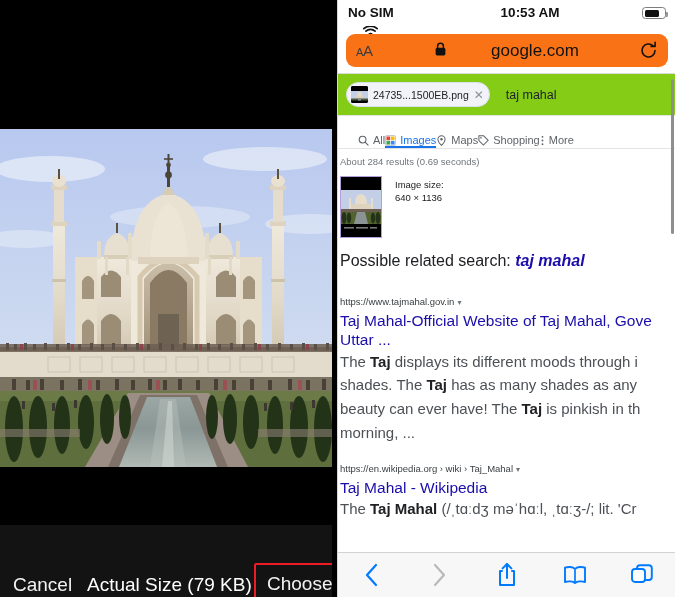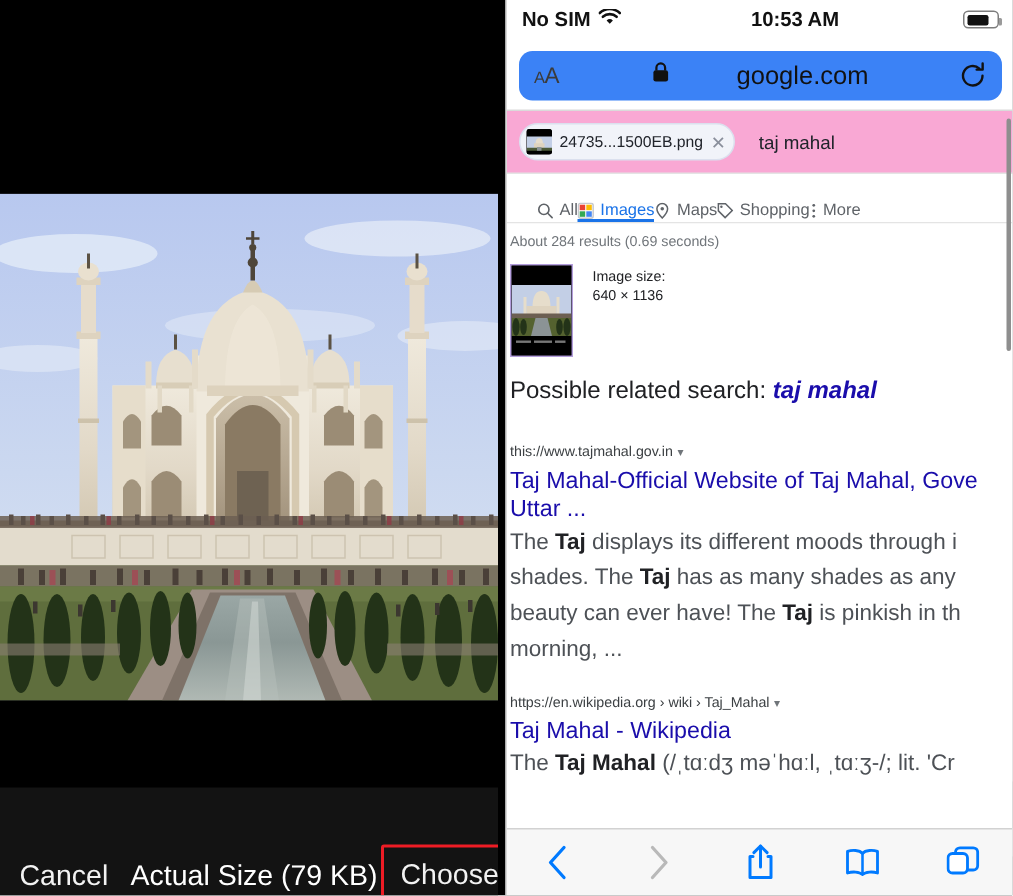--- a/index.html
+++ b/index.html
@@ -98,20 +98,21 @@
     font-size: 13.5px;
     font-weight: bold;
     color: #111;
   }
   #status-left {
     position: absolute;
     left: 10px; top: 5px;
     display: flex;
     align-items: center;
     gap: 5px;
+    flex-direction: column;
   }
   #status-time {
     position: absolute;
     left: 0; right: 0; top: 5px;
     text-align: center;
     padding-left: 46px;
   }
   #status-right {
     position: absolute;
     right: 10px; top: 7px;
@@ -146,21 +147,21 @@
     background: #ffffff;
     padding: 0 8px;
     box-sizing: border-box;
     display: flex;
     align-items: center;
     border-bottom: 1px solid #dadada;
   }
   #url-bar {
     flex: 1;
     height: 33px;
-    background: #3b82f6;
+    background: #f97316;
     border-radius: 9px;
     display: flex;
     align-items: center;
     position: relative;
     padding: 0 10px;
     box-sizing: border-box;
   }
   #aa-button {
     font-size: 15px;
     color: #3b3b3b;
@@ -206,21 +207,21 @@
   }
 
   
   #search-row {
     height: 42px;
     border-bottom: 1px solid #e4e4e4;
     display: flex;
     align-items: center;
     padding-left: 8px;
     box-sizing: border-box;
-    background: #f9a8d4;
+    background: #84cc16;
   }
   #image-chip {
     display: flex;
     align-items: center;
     gap: 5px;
     background: #f1f3f9;
     border: 1px solid #dbe0ee;
     border-radius: 14px;
     padding: 3px 5px 3px 4px;
     cursor: pointer;
@@ -791,21 +792,21 @@
             </div>
           </div>
 
           <div id="related-search">
             <span>Possible related search:</span>
             <span class="q">taj mahal</span>
           </div>
 
           <div class="result-block">
             <div class="result-url">
-              <span>this://www.tajmahal.gov.in</span><span class="caret">▾</span>
+              <span>https://www.tajmahal.gov.in</span><span class="caret">▾</span>
             </div>
             <div class="result-title wrapline">Taj Mahal-Official Website of Taj Mahal, Gove Uttar ...</div>
             <div class="result-snippet">The <b>Taj</b> displays its different moods through i</div>
             <div class="result-snippet">shades. The <b>Taj</b> has as many shades as any</div>
             <div class="result-snippet">beauty can ever have! The <b>Taj</b> is pinkish in th</div>
             <div class="result-snippet">morning, ...</div>
           </div>
 
           <div class="result-block">
             <div class="result-url">

